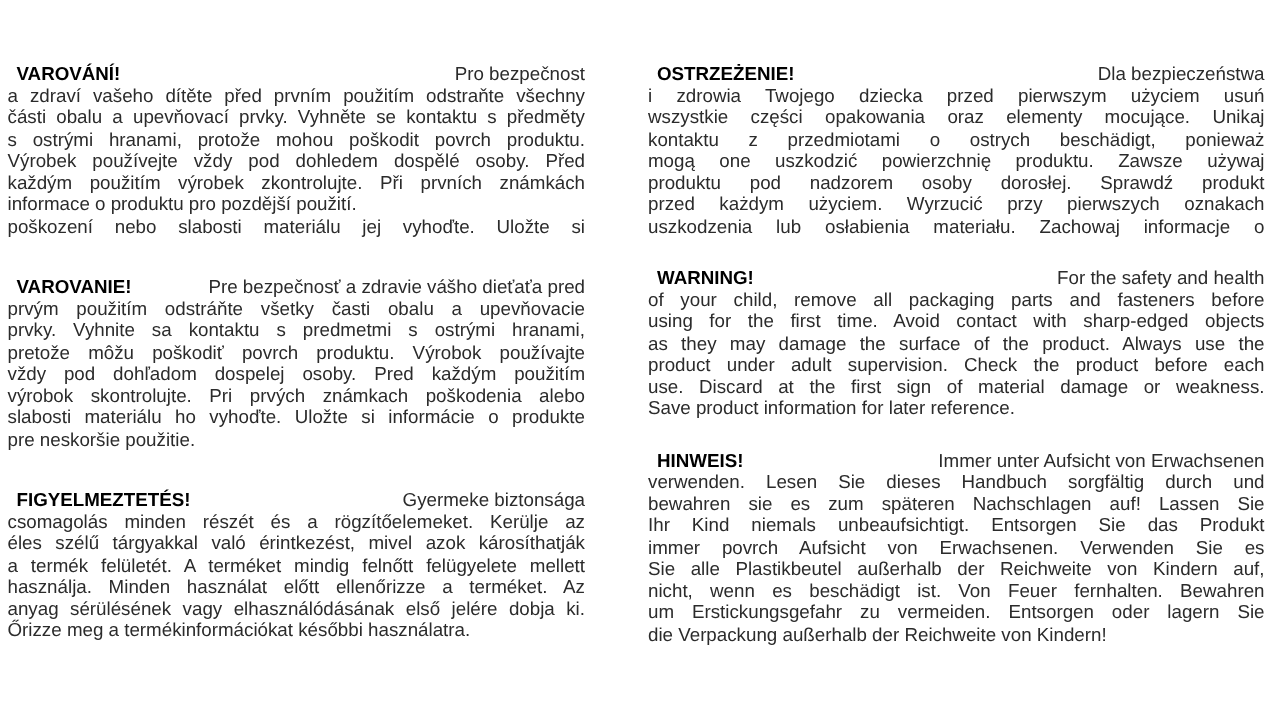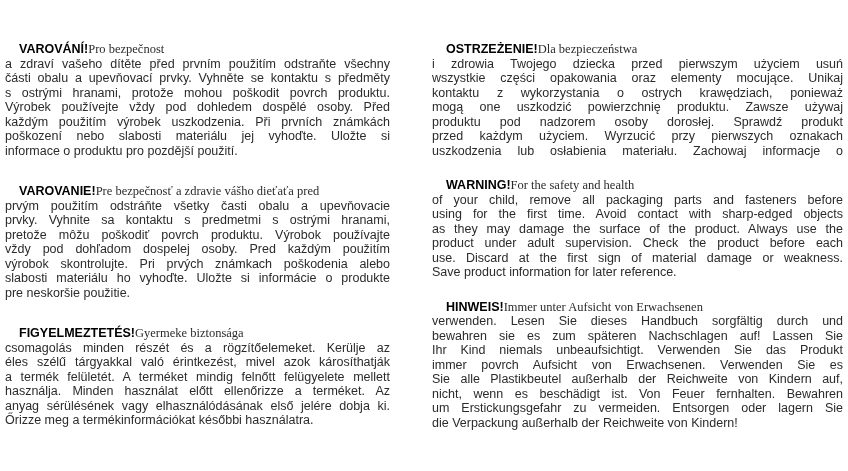--- a/index.html
+++ b/index.html
@@ -33,48 +33,48 @@
     line-height: 14.5px;
     color: #2b2b2b;
     text-align: justify;
     text-align-last: justify;
     text-justify: inter-word;
     white-space: normal;
   }
   .line.last { text-align-last: left; }
   .line.first {
     display: flex;
+    justify-content: space-between;
     align-items: baseline;
     padding-left: 6px;
-    margin-left: 8px;
   }
   .hdr {
     font-weight: bold;
     color: #000000;
     white-space: nowrap;
   }
-  .rest { white-space: nowrap; font-family: Liberation Serif, serif; }
+  .rest { white-space: nowrap; }
 </style>
 </head>
 <body>
 
 <div class="page">
   <div class="col col-left">
       <div class="section">
         <div class="line first">
           <strong class="hdr">VAROVÁNÍ!</strong>
           <span class="rest">Pro bezpečnost</span>
         </div>
         <div class="line">a zdraví vašeho dítěte před prvním použitím odstraňte všechny</div>
         <div class="line">části obalu a upevňovací prvky. Vyhněte se kontaktu s předměty</div>
         <div class="line">s ostrými hranami, protože mohou poškodit povrch produktu.</div>
         <div class="line">Výrobek používejte vždy pod dohledem dospělé osoby. Před</div>
-        <div class="line">každým použitím výrobek uszkodzenia. Při prvních známkách</div>
+        <div class="line">každým použitím výrobek zkontrolujte. Při prvních známkách</div>
+        <div class="line last">informace o produktu pro pozdější použití.</div>
         <div class="line">poškození nebo slabosti materiálu jej vyhoďte. Uložte si</div>
-        <div class="line last">informace o produktu pro pozdější použití.</div>
       </div>
       <div class="section">
         <div class="line first">
           <strong class="hdr">VAROVANIE!</strong>
           <span class="rest">Pre bezpečnosť a zdravie vášho dieťaťa pred</span>
         </div>
         <div class="line">prvým použitím odstráňte všetky časti obalu a upevňovacie</div>
         <div class="line">prvky. Vyhnite sa kontaktu s predmetmi s ostrými hranami,</div>
         <div class="line">pretože môžu poškodiť povrch produktu. Výrobok používajte</div>
         <div class="line">vždy pod dohľadom dospelej osoby. Pred každým použitím</div>
@@ -96,21 +96,21 @@
       </div>
     </div>
   <div class="col col-right">
       <div class="section">
         <div class="line first">
           <strong class="hdr">OSTRZEŻENIE!</strong>
           <span class="rest">Dla bezpieczeństwa</span>
         </div>
         <div class="line">i zdrowia Twojego dziecka przed pierwszym użyciem usuń</div>
         <div class="line">wszystkie części opakowania oraz elementy mocujące. Unikaj</div>
-        <div class="line">kontaktu z wykorzystania o ostrych krawędziach, ponieważ</div>
+        <div class="line">kontaktu z przedmiotami o ostrych beschädigt, ponieważ</div>
         <div class="line">mogą one uszkodzić powierzchnię produktu. Zawsze używaj</div>
         <div class="line">produktu pod nadzorem osoby dorosłej. Sprawdź produkt</div>
         <div class="line">przed każdym użyciem. Wyrzucić przy pierwszych oznakach</div>
         <div class="line">uszkodzenia lub osłabienia materiału. Zachowaj informacje o</div>
       </div>
       <div class="section">
         <div class="line first">
           <strong class="hdr">WARNING!</strong>
           <span class="rest">For the safety and health</span>
         </div>
@@ -121,21 +121,21 @@
         <div class="line">use. Discard at the first sign of material damage or weakness.</div>
         <div class="line last">Save product information for later reference.</div>
       </div>
       <div class="section">
         <div class="line first">
           <strong class="hdr">HINWEIS!</strong>
           <span class="rest">Immer unter Aufsicht von Erwachsenen</span>
         </div>
         <div class="line">verwenden. Lesen Sie dieses Handbuch sorgfältig durch und</div>
         <div class="line">bewahren sie es zum späteren Nachschlagen auf! Lassen Sie</div>
-        <div class="line">Ihr Kind niemals unbeaufsichtigt. Verwenden Sie das Produkt</div>
+        <div class="line">Ihr Kind niemals unbeaufsichtigt. Entsorgen Sie das Produkt</div>
         <div class="line">immer povrch Aufsicht von Erwachsenen. Verwenden Sie es</div>
         <div class="line">Sie alle Plastikbeutel außerhalb der Reichweite von Kindern auf,</div>
         <div class="line">nicht, wenn es beschädigt ist. Von Feuer fernhalten. Bewahren</div>
         <div class="line">um Erstickungsgefahr zu vermeiden. Entsorgen oder lagern Sie</div>
         <div class="line last">die Verpackung außerhalb der Reichweite von Kindern!</div>
       </div>
     </div>
 </div>
 
 </body></html>

